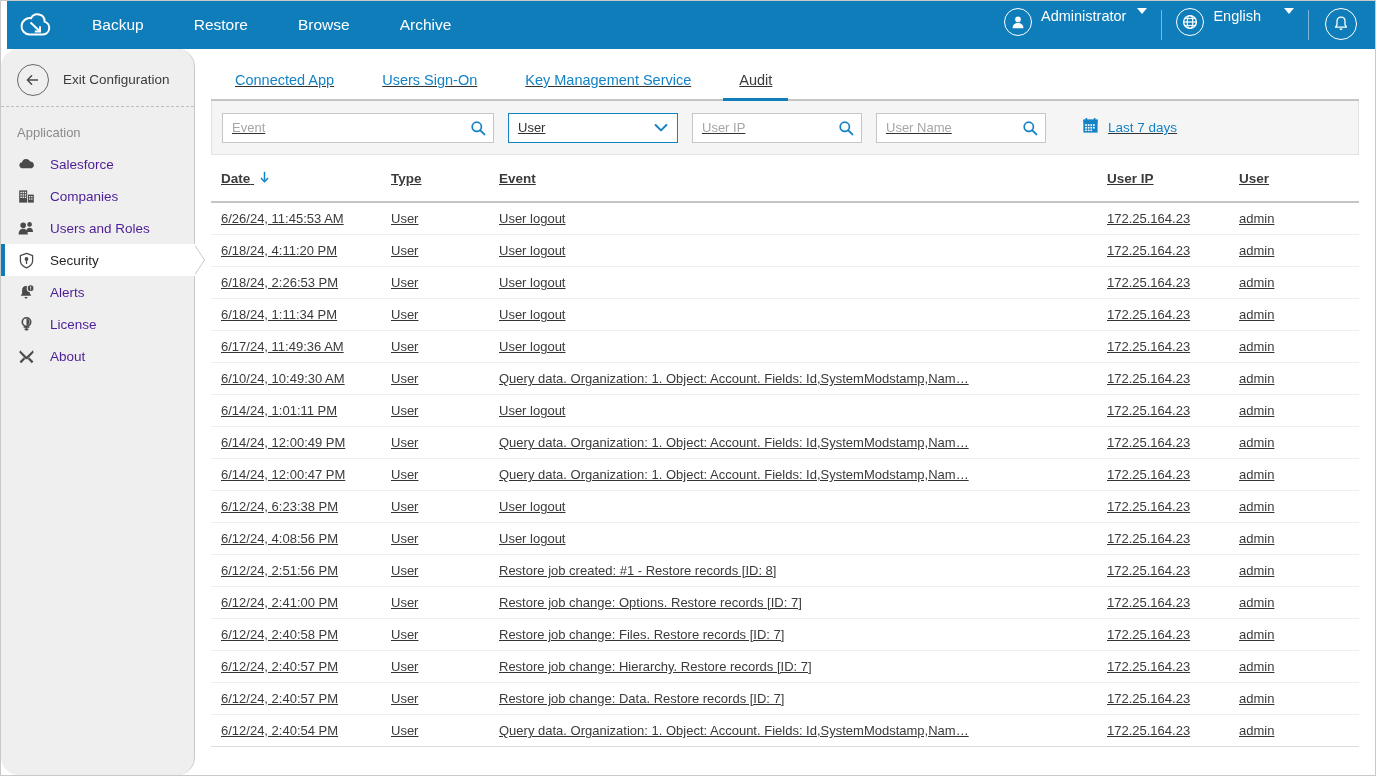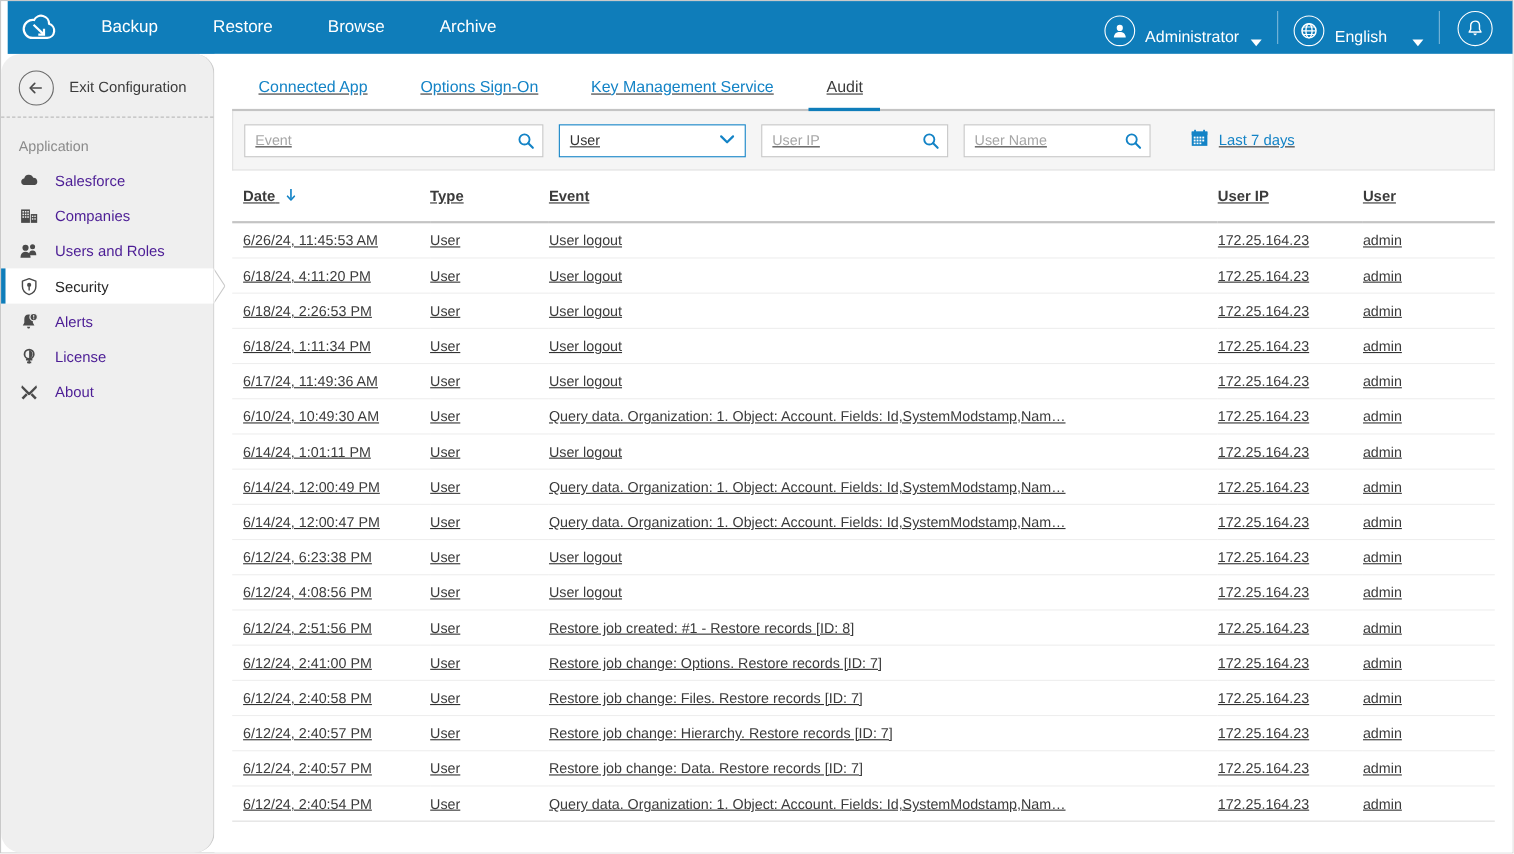--- a/index.html
+++ b/index.html
@@ -38,21 +38,21 @@
     font-size:15.5px; color:#ffffff;
     padding:0 25px; height:48px;
     display:flex; align-items:center;
     cursor:pointer; white-space:nowrap;
   }
   .topbar-right {
     margin-left:auto; display:flex; align-items:center;
     height:48px; padding-right:8px;
   }
   .tb-group {
-    display:flex; align-items:flex-end; gap:9px;
+    display:flex; align-items:flex-start; gap:9px;
     padding:0 14px; height:34px;
   }
   .tb-sep { width:1px; height:30px; background:rgba(255,255,255,.45); }
   .circ {
     width:28px; height:28px; border-radius:50%;
     border:1.6px solid #fff;
     display:flex; align-items:center; justify-content:center;
     flex:0 0 auto;
   }
   .tb-label { font-size:14.5px; color:#fff; white-space:nowrap; }
@@ -394,21 +394,21 @@
           </svg>
         </span>
         <span>About</span>
       </div>
     </div>
 
     <div class="main">
 
       <div class="tabs">
         <div class="tab">Connected App</div>
-        <div class="tab">Options Sign-On</div>
+        <div class="tab">Users Sign-On</div>
         <div class="tab">Key Management Service</div>
         <div class="tab active">Audit</div>
       </div>
 
       <div class="filterbar">
         <div class="fld fld-event">
           <input type="text" placeholder="Event" style="">
           <span class="srch">
             <svg width="16" height="16" viewBox="0 0 16 16">
               <circle cx="6.8" cy="6.8" r="4.6" fill="none" stroke="#1383c6" stroke-width="1.7"></circle>

